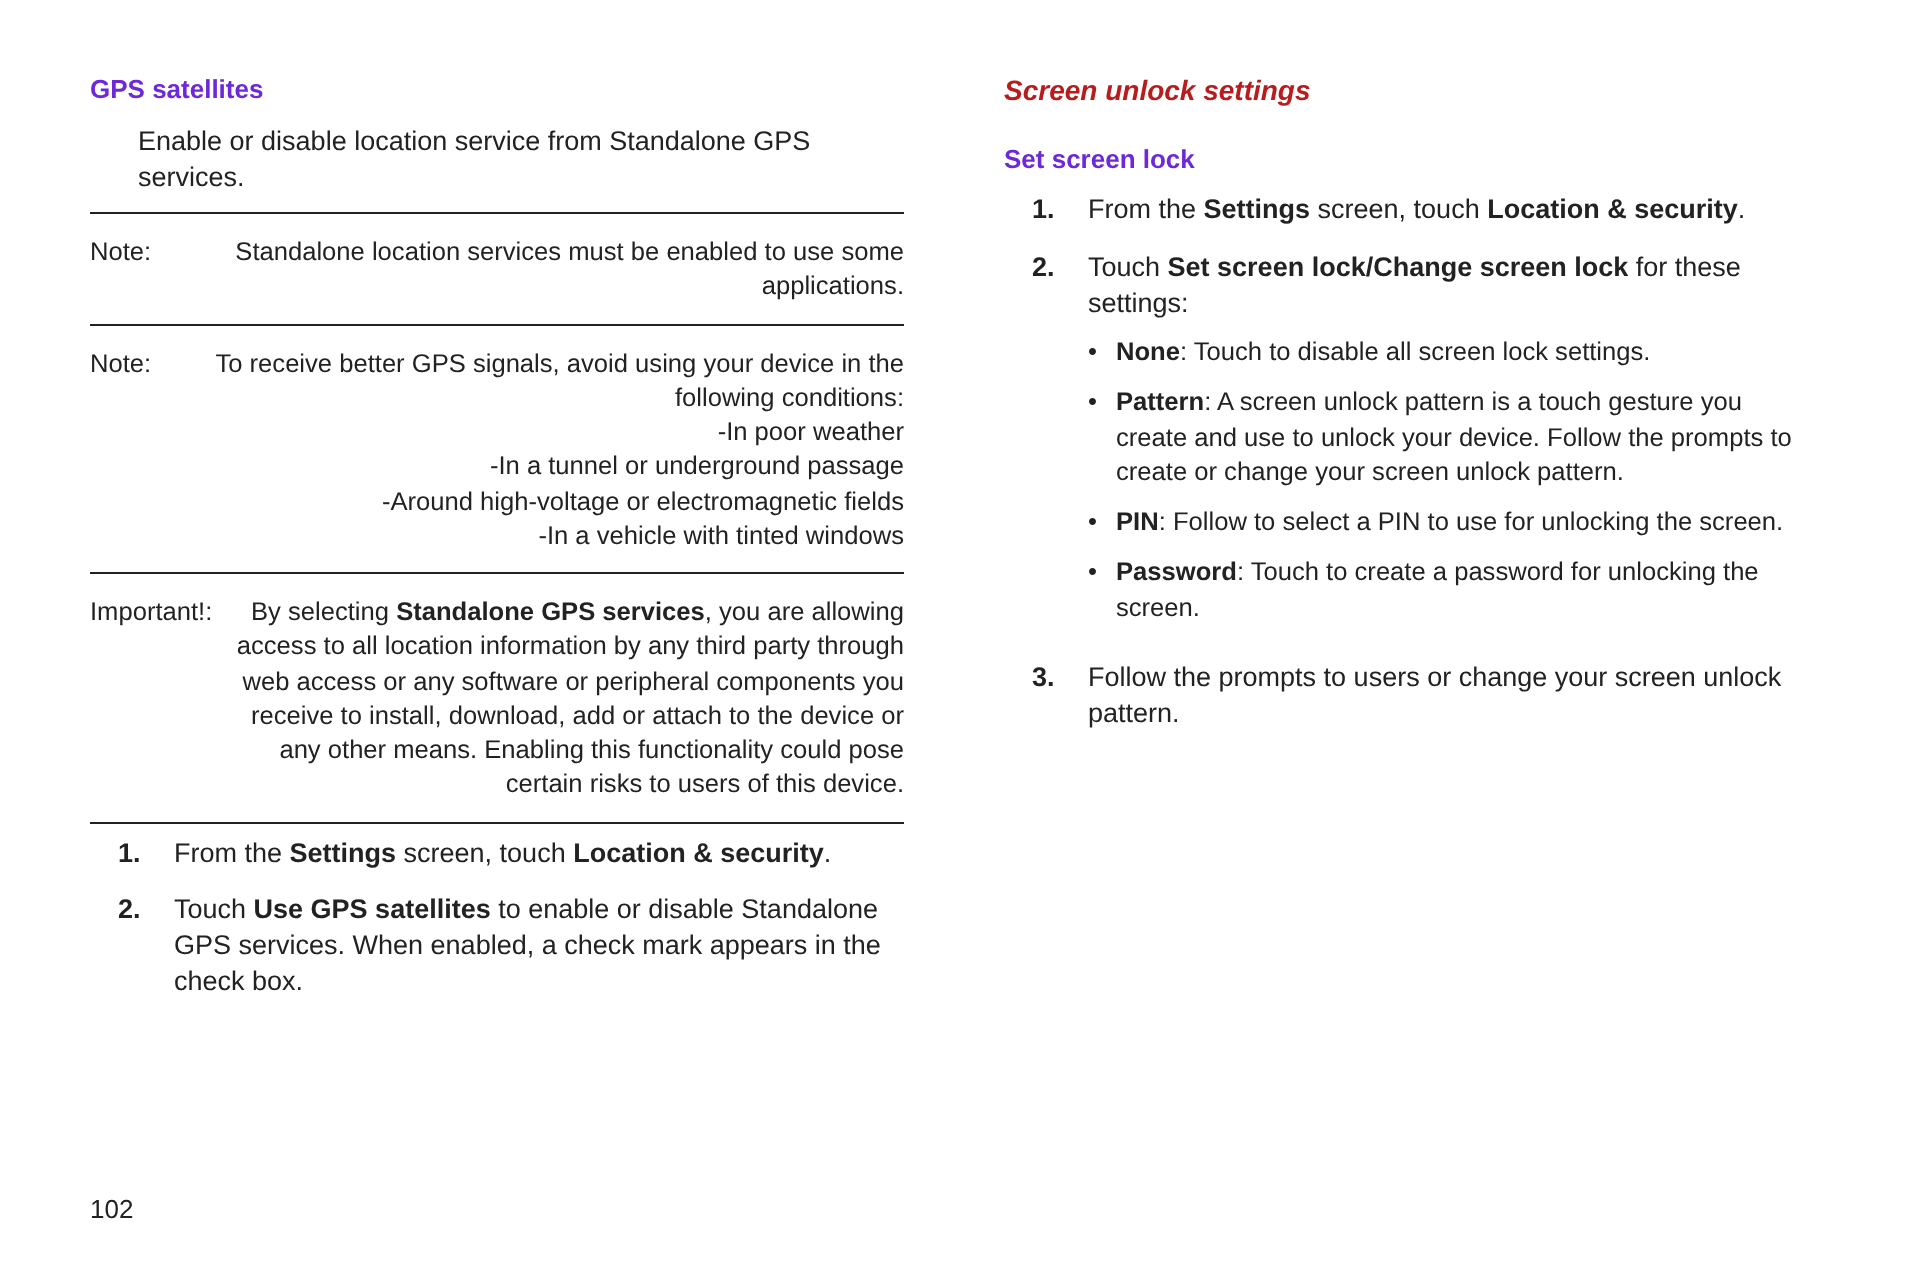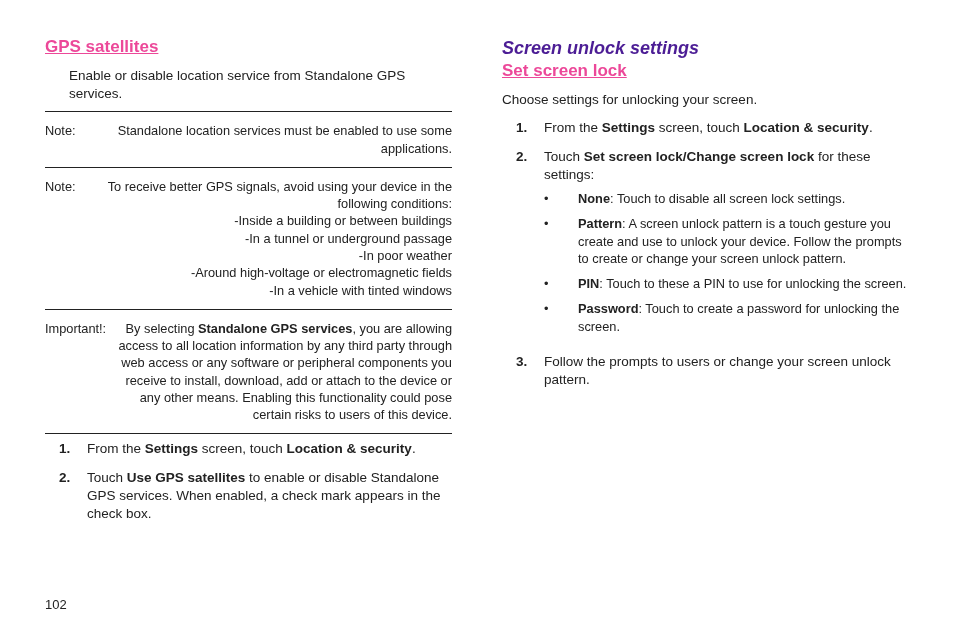--- a/index.html
+++ b/index.html
@@ -12,32 +12,31 @@
     font-size: 13.5px;
     line-height: 1.35;
     position: relative;
   }
   .columns {
     display: flex;
     gap: 50px;
   }
   .col { flex: 1; }
   .h-blue {
-    color: #ec4899;
+    color: #6d28d9;
     font-weight: bold;
-    font-size: 17px;
+    font-size: 13px;
     margin-bottom: 8px;
-    text-decoration: underline;
   }
   .h-blue-italic {
-    color: #4c1d95;
+    color: #b91c1c;
     font-weight: bold;
     font-style: italic;
-    font-size: 18px;
-    margin-bottom: 0;
+    font-size: 14px;
+    margin-bottom: 16px;
   }
   .p-indent {
     margin-left: 24px;
     margin-bottom: 8px;
   }
   .p-para {
     margin-bottom: 10px;
   }
   .hr-thick {
     border: none;
@@ -77,21 +76,21 @@
   }
   .ul-bullets li {
     display: flex;
     margin-bottom: 8px;
     font-size: 12.8px;
   }
   .bullet-dot {
     width: 14px;
     flex-shrink: 0;
   }
-  .bullet-body { flex: 1; margin-left: 20px; }
+  .bullet-body { flex: 1; }
   b { font-weight: bold; }
   .italic { font-style: italic; }
   .page-num {
     position: absolute;
     bottom: 22px;
     left: 45px;
     font-size: 13px;
   }
 </style>
 </head>
@@ -107,23 +106,22 @@
     <div class="note-block">
       <span class="note-label">Note:</span>
       <span class="note-body">Standalone location services must be enabled to use some applications.</span>
     </div>
     <hr class="hr-thick">
 
     <div class="note-block">
       <span class="note-label">Note:</span>
       <span class="note-body">
         <span class="note-line">To receive better GPS signals, avoid using your device in the following conditions:</span>
-        <span class="note-line">-Inside a building or between buildings</span>
+        <span class="note-line">-In poor weather</span>
         <span class="note-line">-In a tunnel or underground passage</span>
-        <span class="note-line">-In poor weather</span>
         <span class="note-line">-Around high-voltage or electromagnetic fields</span>
         <span class="note-line">-In a vehicle with tinted windows</span>
       </span>
     </div>
     <hr class="hr-thick">
 
     <div class="note-block">
       <span class="note-label">Important!:</span>
       <span class="note-body">
         <span>By selecting </span><b>Standalone GPS services</b><span>, you are allowing access to all location information by any third party through web access or any software or peripheral components you receive to install, download, add or attach to the device or any other means. Enabling this functionality could pose certain risks to users of this device.</span>
@@ -143,21 +141,20 @@
         <span class="ol-body">
           <span>Touch </span><b>Use GPS satellites</b><span> to enable or disable Standalone GPS services. When enabled, a check mark appears in the check box.</span>
         </span>
       </li>
     </ol>
   </div>
 
   <div class="col">
     <div class="h-blue-italic">Screen unlock settings</div>
     <div class="h-blue">Set screen lock</div>
-    <div class="p-para">Choose settings for unlocking your screen.</div>
 
     <ol class="ol">
       <li class="ol-item">
         <span class="ol-num">1.</span>
         <span class="ol-body">
           <span>From the </span><b>Settings</b><span> screen, touch </span><b>Location &amp; security</b><span>.</span>
         </span>
       </li>
       <li class="ol-item">
         <span class="ol-num">2.</span>
@@ -167,21 +164,21 @@
             <li>
               <span class="bullet-dot">•</span>
               <span class="bullet-body"><b>None</b><span>: Touch to disable all screen lock settings.</span></span>
             </li>
             <li>
               <span class="bullet-dot">•</span>
               <span class="bullet-body"><b>Pattern</b><span>: A screen unlock pattern is a touch gesture you create and use to unlock your device. Follow the prompts to create or change your screen unlock pattern.</span></span>
             </li>
             <li>
               <span class="bullet-dot">•</span>
-              <span class="bullet-body"><b>PIN</b><span>: Touch to these a PIN to use for unlocking the screen.</span></span>
+              <span class="bullet-body"><b>PIN</b><span>: Follow to select a PIN to use for unlocking the screen.</span></span>
             </li>
             <li>
               <span class="bullet-dot">•</span>
               <span class="bullet-body"><b>Password</b><span>: Touch to create a password for unlocking the screen.</span></span>
             </li>
           </ul>
         </span>
       </li>
       <li class="ol-item">
         <span class="ol-num">3.</span>

